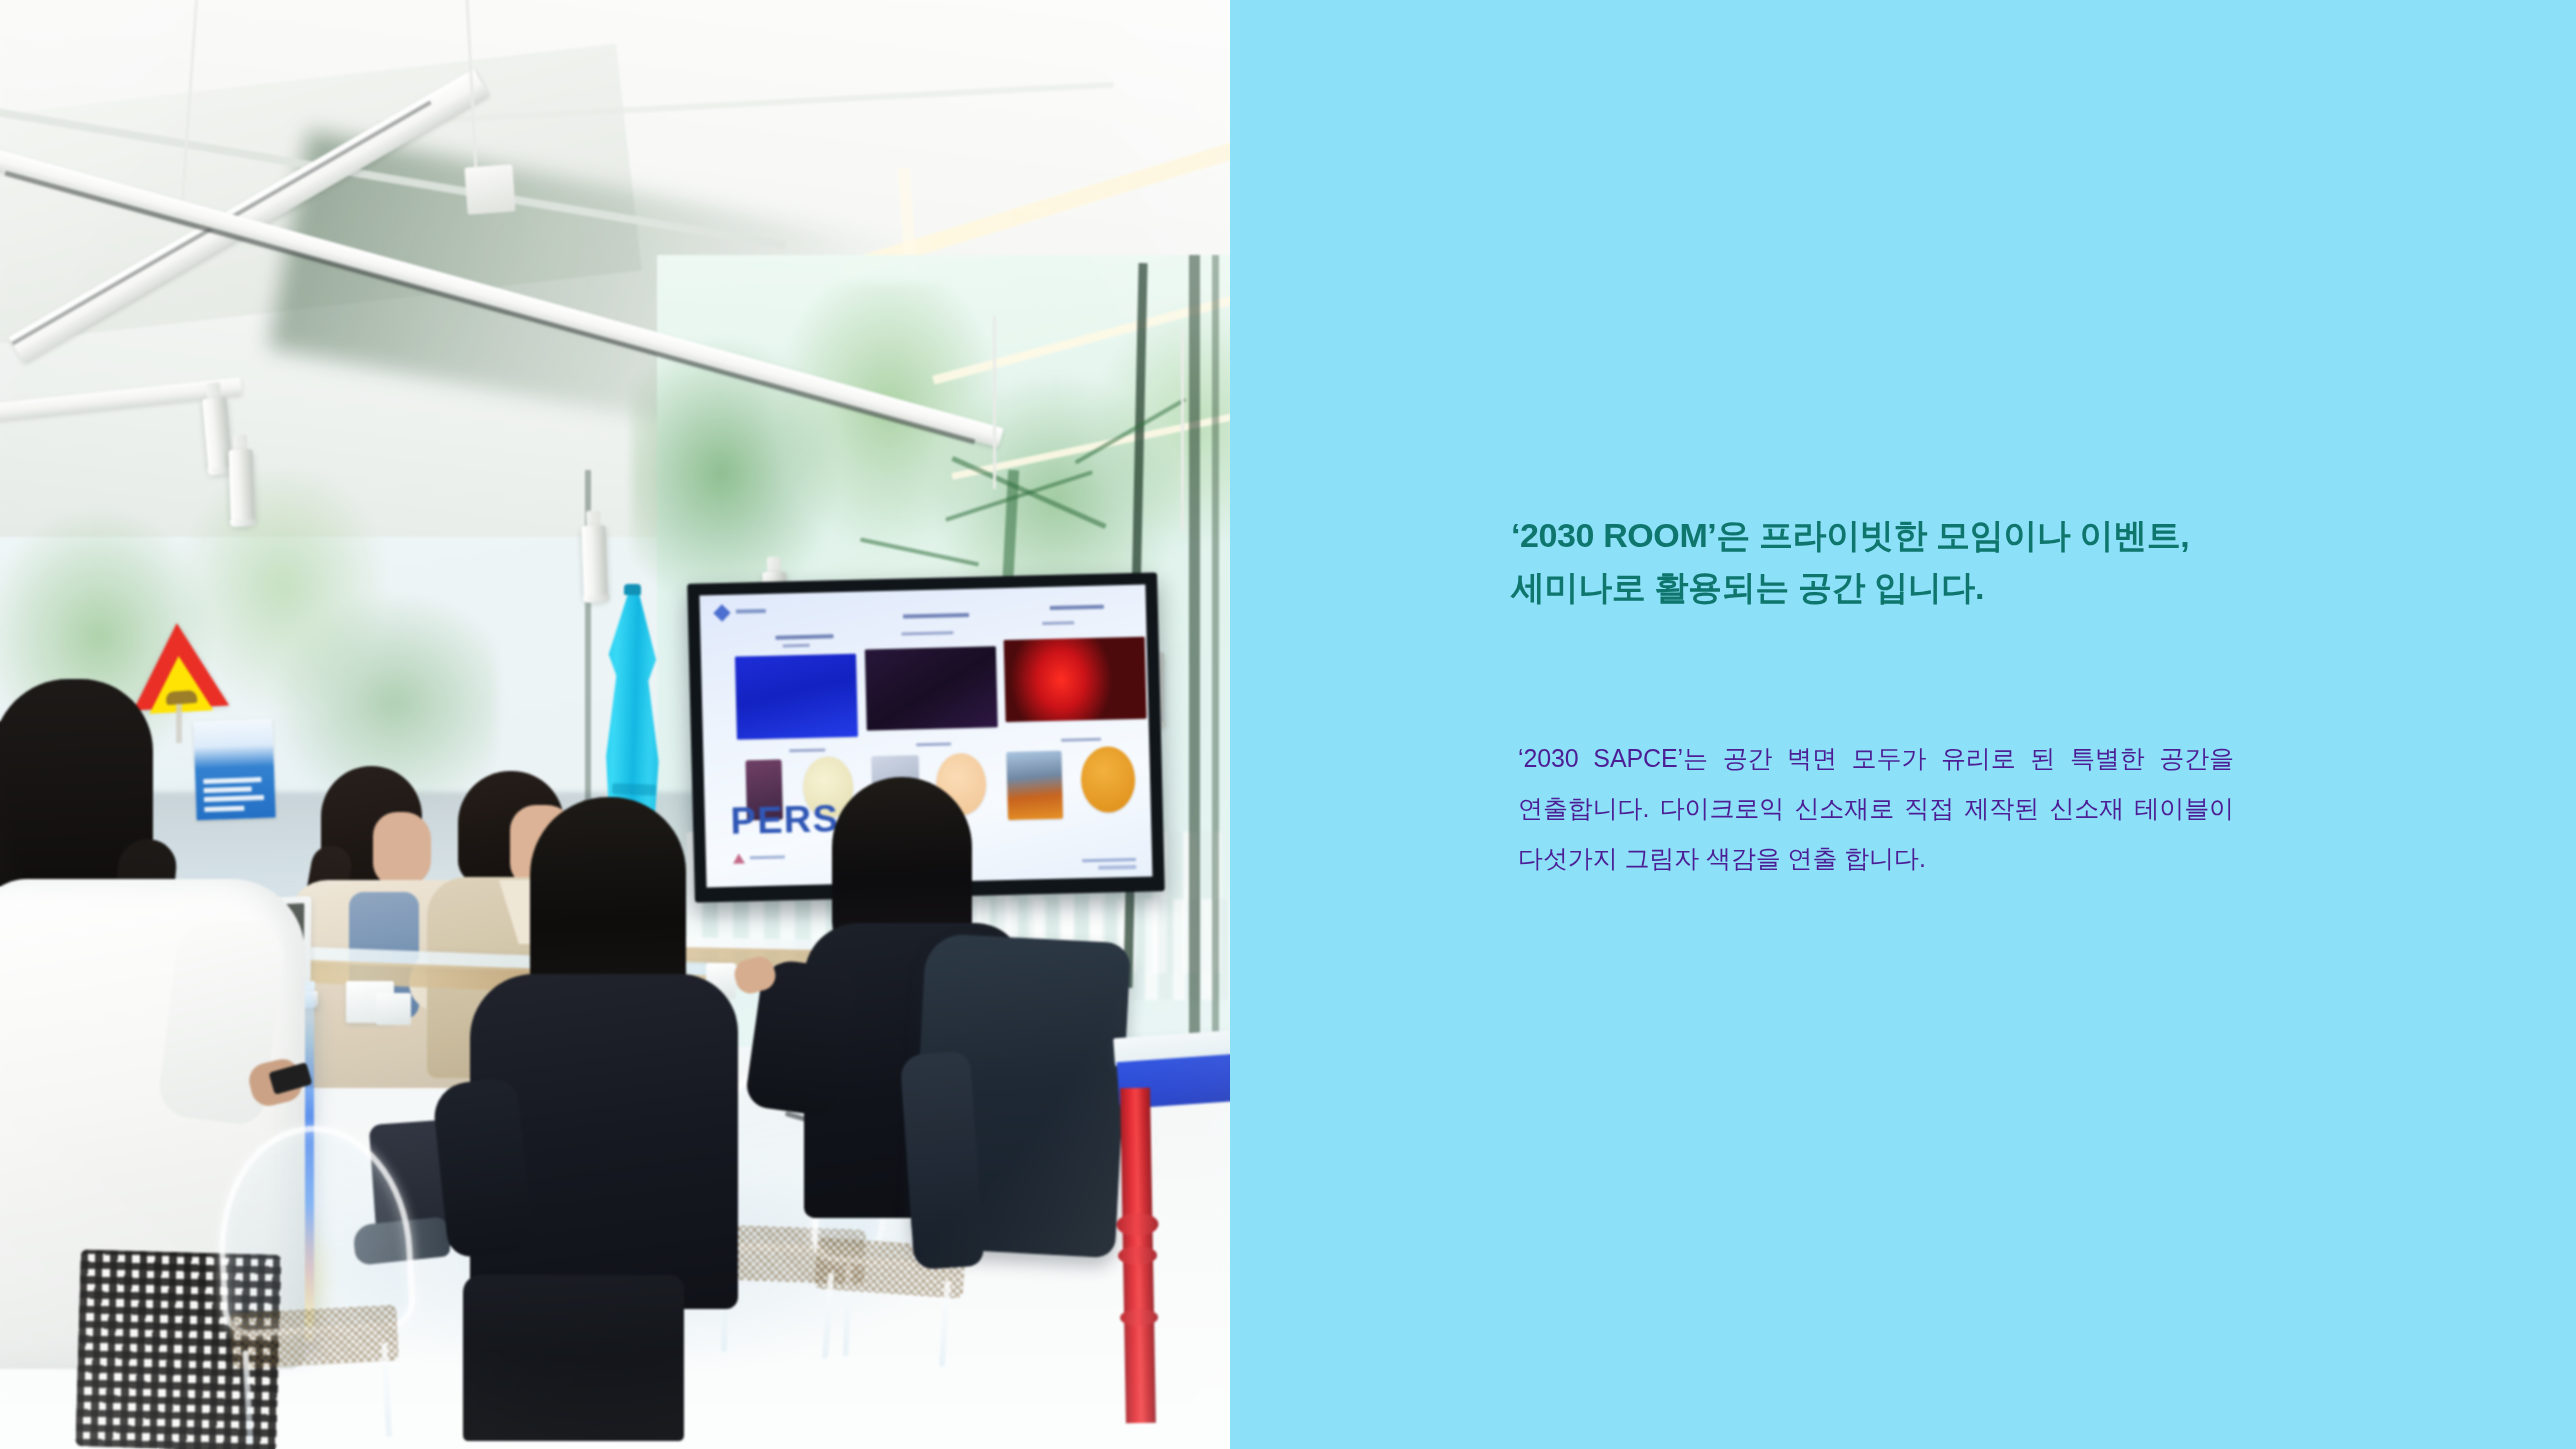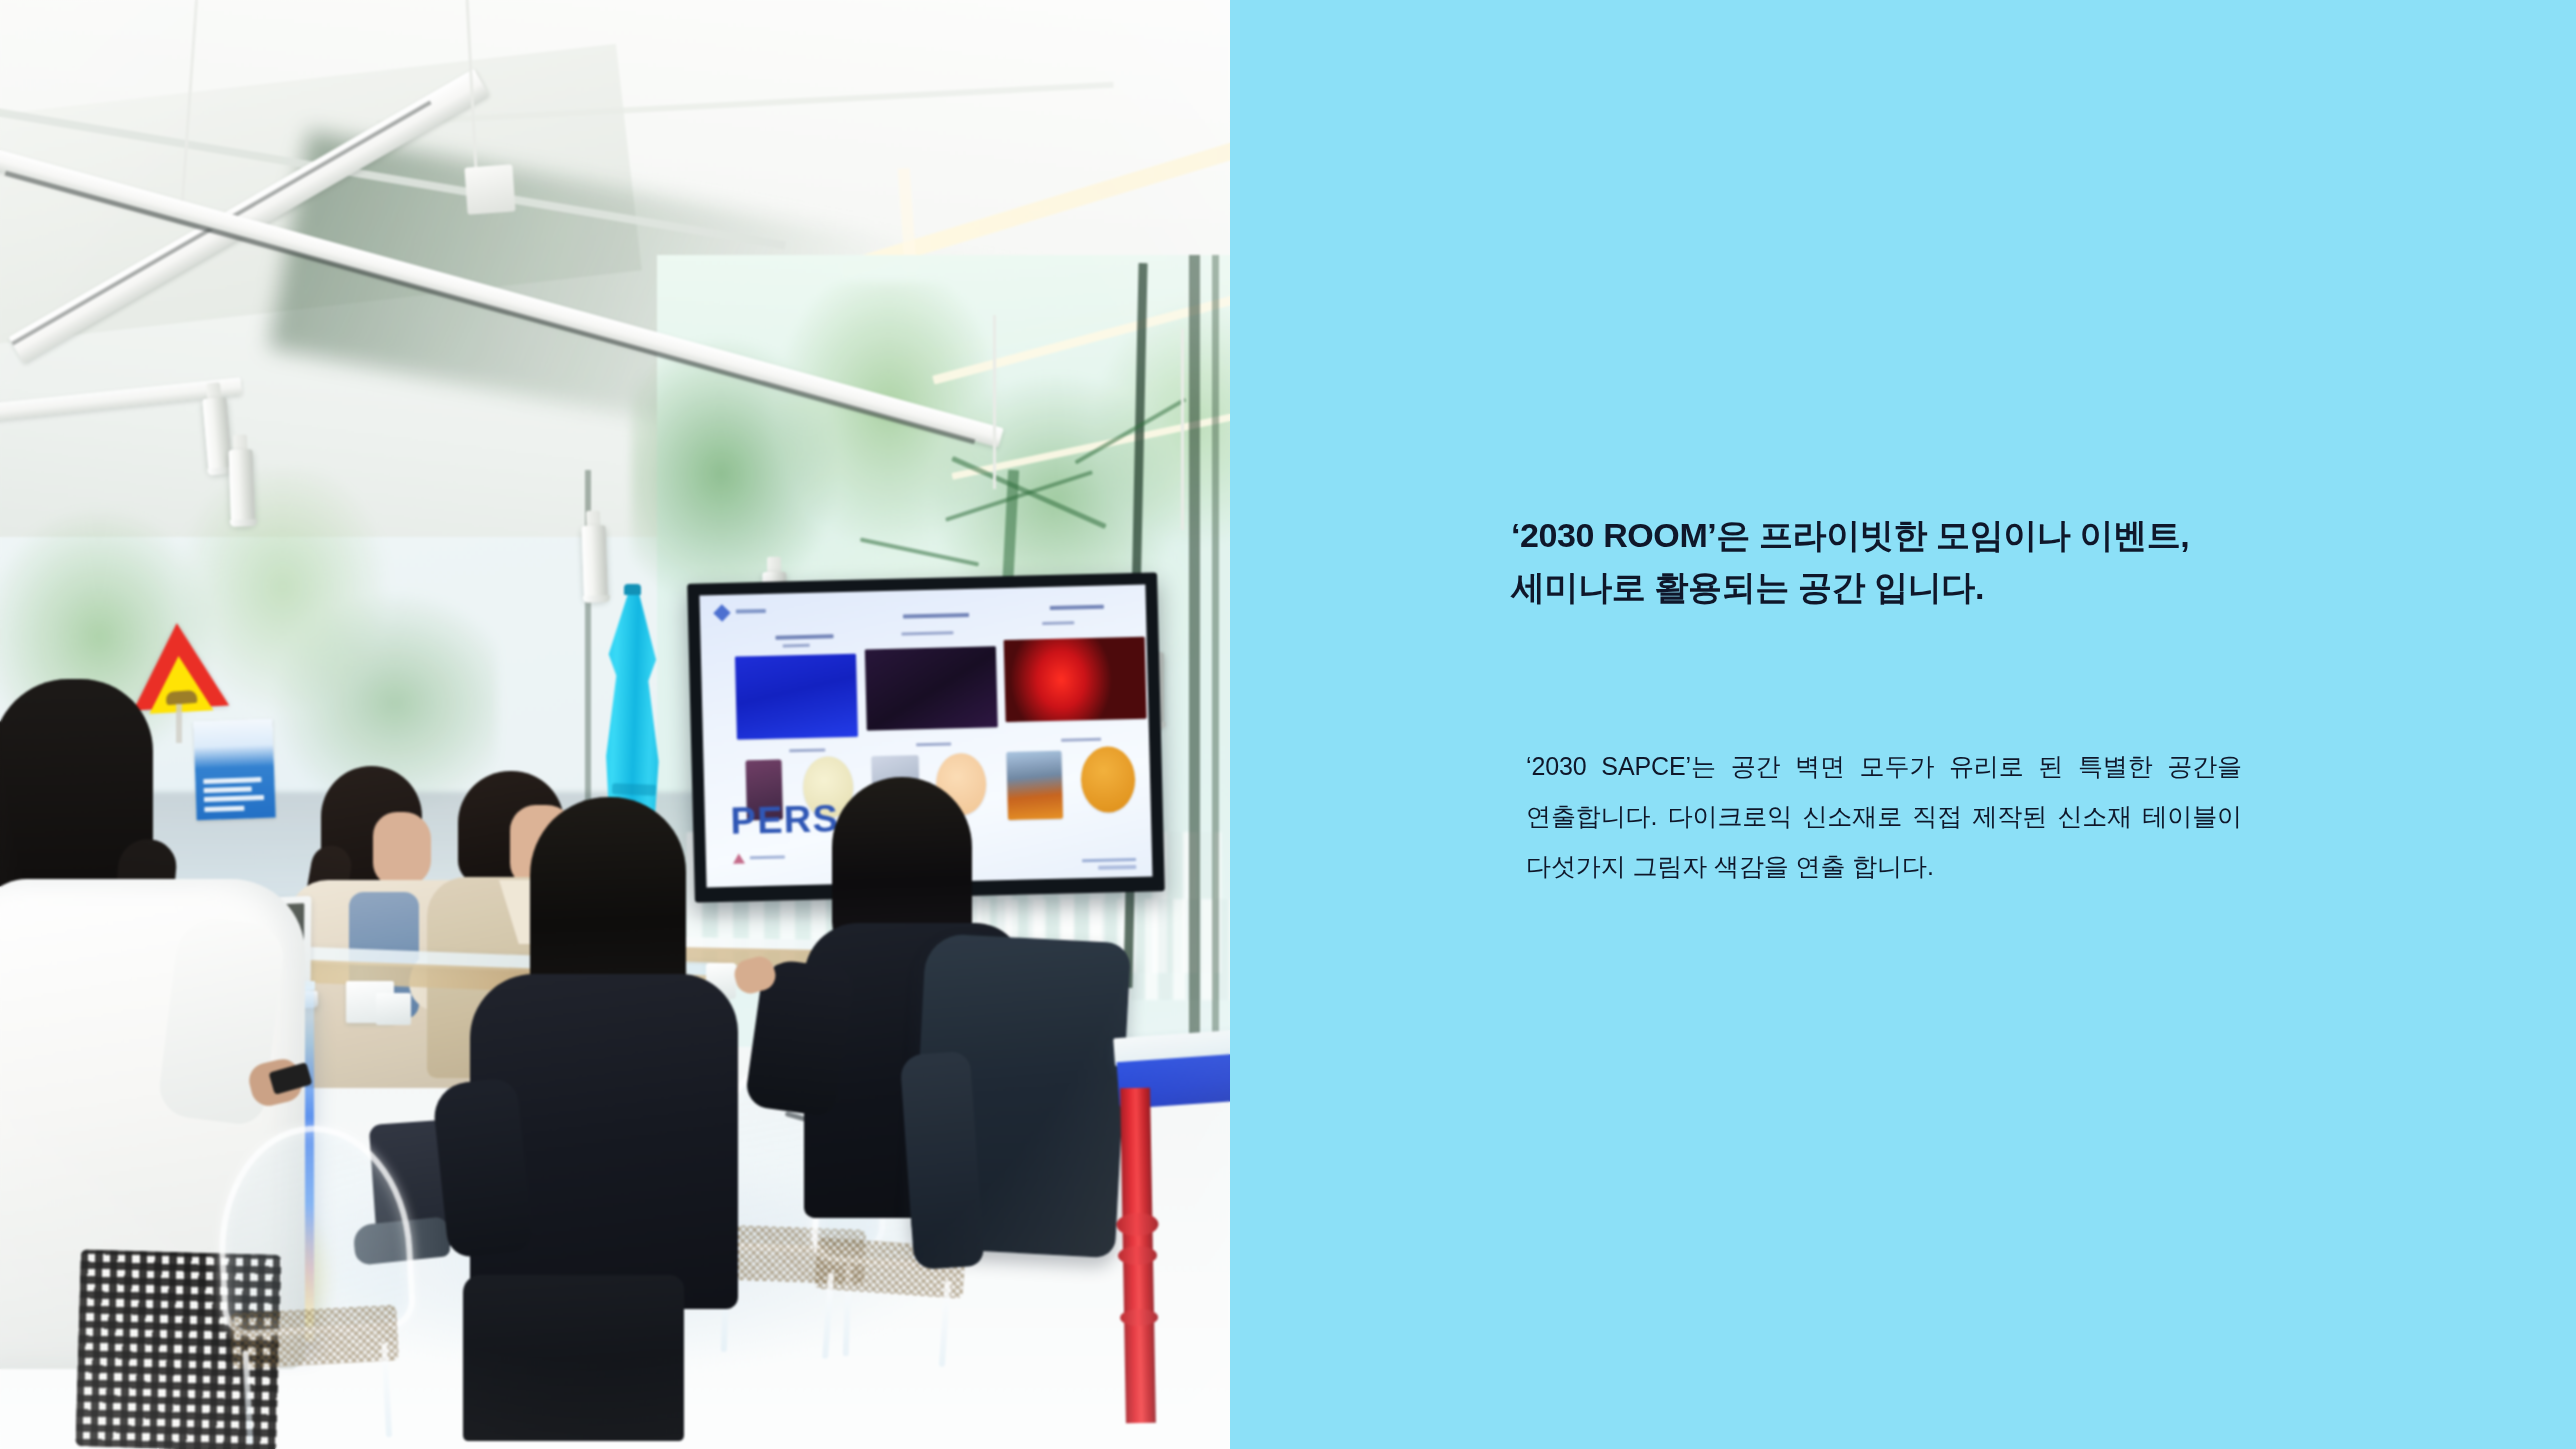--- a/index.html
+++ b/index.html
@@ -525,32 +525,32 @@
   .copy{
     position:absolute;left:281px;top:510px;width:731px;
   }
   .headline{
     margin:0;
     font-family:"Liberation Sans","DejaVu Sans",sans-serif;
     font-weight:700;
     font-size:34px;
     line-height:1.52;
     letter-spacing:-0.4px;
-    color:#0f172a;
+    color:#0f766e;
     word-break:keep-all;
   }
   .bodycopy{
-    margin:8px;
+    margin:0;
     position:absolute;left:288px;top:733px;width:716px;
     font-family:"Liberation Sans","DejaVu Sans",sans-serif;
     font-weight:400;
     font-size:25px;
     line-height:2.0;
     letter-spacing:-0.1px;
-    color:#0f172a;
+    color:#4c1d95;
     text-align:justify;
     text-justify:inter-character;
     word-break:keep-all;
   }
 </style>
 </head>
 <body>
 
 <div class="page">
 

